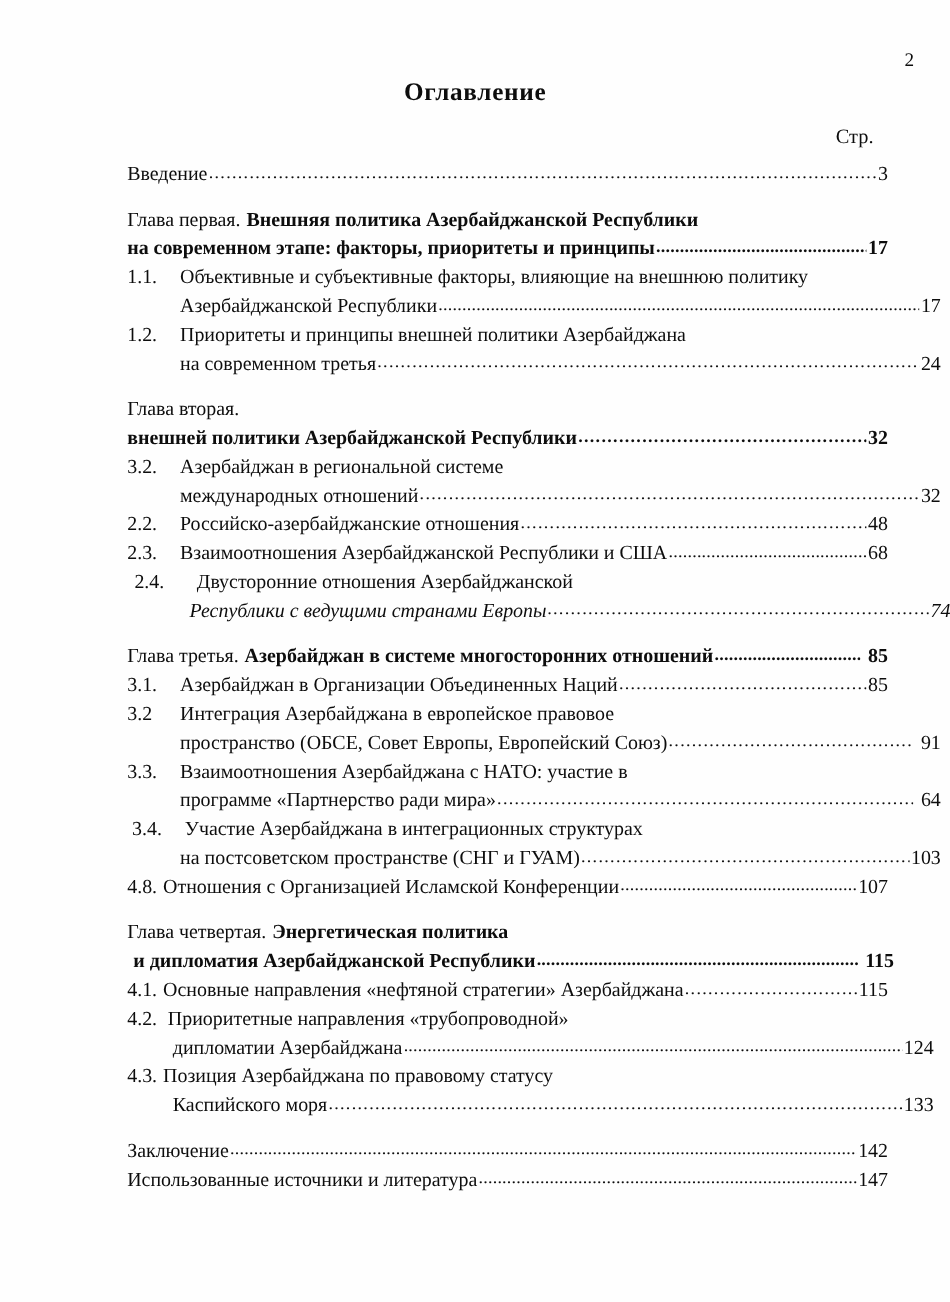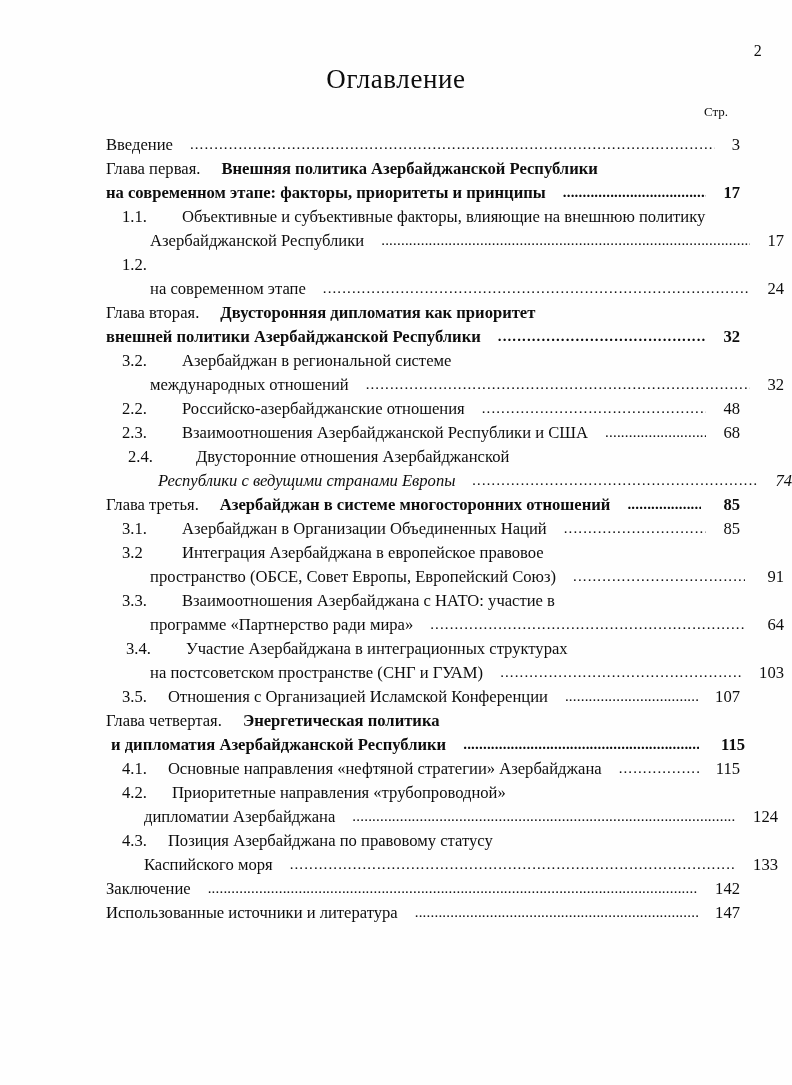--- a/index.html
+++ b/index.html
@@ -34,62 +34,60 @@
     letter-spacing: .3px;
   }
 
   
   .doc-title {
     position: absolute;
     top: 64px;
     left: 0;
     width: 792px;
     text-align: center;
-    font-size: 27px;
-    font-weight: 400;
+    font-size: 21px;
+    font-weight: 700;
     letter-spacing: .6px;
   }
 
   
   .col-head {
     position: absolute;
     top: 104px;
     left: 0;
     width: 728px;
     text-align: right;
-    font-size: 13px;
+    font-size: 17px;
   }
 
   
   .toc {
     position: absolute;
     top: 133px;
     left: 106px;
     width: 634px;
     font-size: 16.6px;
     line-height: 24px;
   }
 
   .entry {
     position: relative;
     white-space: nowrap;
   }
-  .entry.gap-before { margin-top: 0; }
+  .entry.gap-before { margin-top: 14px; }
 
   
   .row {
     display: flex;
     align-items: flex-end;
     width: 100%;
-    gap: 16px;
   }
   .num {
     flex: 0 0 auto;
     width: 44px;
-    margin-left: 16px;
   }
   .num.wide   { width: 52px; }
   .num.inline { width: auto; padding-right: 5px; }
 
   .txt  { flex: 0 0 auto; }
   .lead {
     flex: 1 1 auto;
     overflow: hidden;
     white-space: nowrap;
     letter-spacing: 1.1px;
@@ -161,32 +159,32 @@
       <div class="row cont">
         <span class="txt">Азербайджанской Республики</span>
         <span class="lead tight"></span>
         <span class="pg">17</span>
       </div>
     </div>
 
     <div class="entry">
       <div class="row">
         <span class="num">1.2.</span>
-      </div>
-      <div class="row cont">
-        <span class="txt">на современном этапе</span>
+        <span class="txt">Приоритеты и принципы внешней политики Азербайджана</span>
+      </div>
+      <div class="row cont">
+        <span class="txt">на современном третья</span>
         <span class="lead"></span>
         <span class="pg">24</span>
       </div>
     </div>
 
     <div class="entry chap gap-before">
       <div class="row">
         <span class="txt">Глава вторая.</span>
-        <span class="txt b" style="padding-left:5px">Двусторонняя дипломатия как приоритет</span>
       </div>
       <div class="row">
         <span class="txt b">внешней политики Азербайджанской Республики</span>
         <span class="lead b"></span>
         <span class="pg b">32</span>
       </div>
     </div>
 
     <div class="entry">
       <div class="row">
@@ -279,21 +277,21 @@
       </div>
       <div class="row cont">
         <span class="txt">на постсоветском пространстве (СНГ и ГУАМ)</span>
         <span class="lead"></span>
         <span class="pg">103</span>
       </div>
     </div>
 
     <div class="entry">
       <div class="row">
-        <span class="num inline">3.5.</span>
+        <span class="num inline">4.8.</span>
         <span class="txt">Отношения с Организацией Исламской Конференции</span>
         <span class="lead tight"></span>
         <span class="pg">107</span>
       </div>
     </div>
 
     <div class="entry chap gap-before">
       <div class="row">
         <span class="txt">Глава четвертая.</span>
         <span class="txt b" style="padding-left:5px">Энергетическая политика</span>

